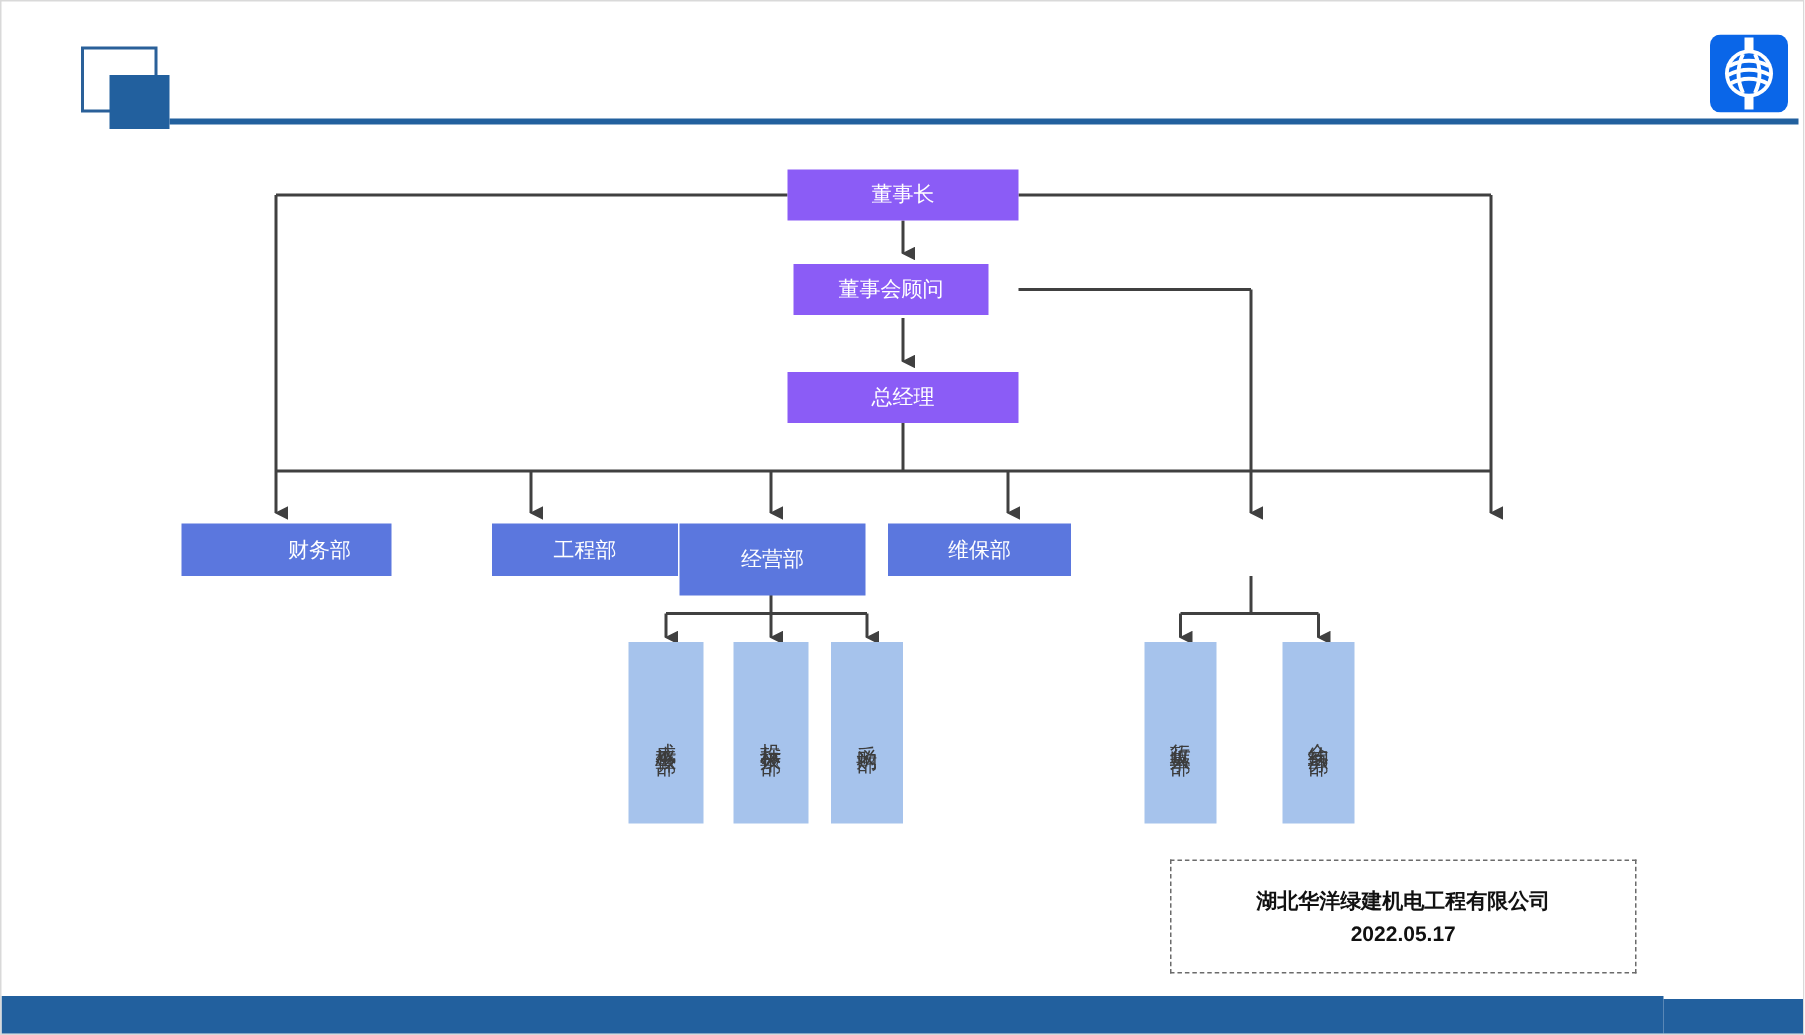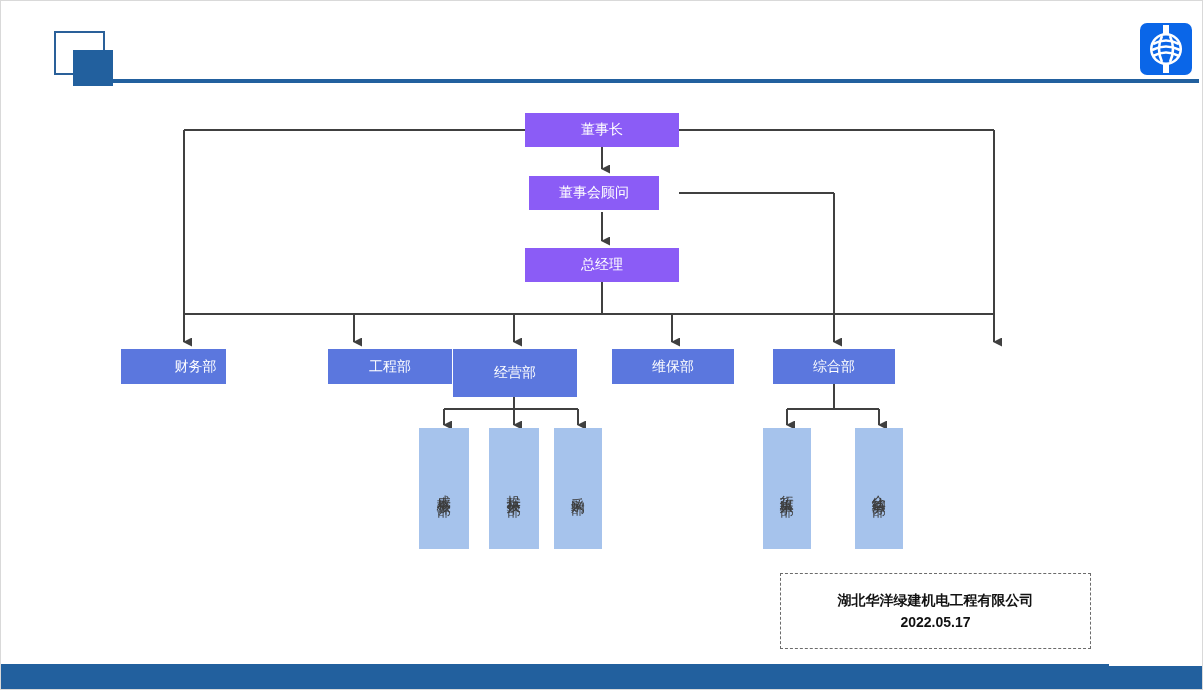--- a/index.html
+++ b/index.html
@@ -213,34 +213,31 @@
   <div class="node node-exec" style="left:524px; top:112px; width:154px; height:34px;">
     <span>董事长</span>
   </div>
   <div class="node node-exec" style="left:528px; top:175px; width:130px; height:34px;">
     <span>董事会顾问</span>
   </div>
   <div class="node node-exec" style="left:524px; top:247px; width:154px; height:34px;">
     <span>总经理</span>
   </div>
 
-  <div class="node node-dept" style="left:120px; top:348px; width:105px; height:35px;padding-left:44px;">
+  <div class="node node-dept" style="left:120px; top:348px; width:140px; height:35px;padding-left:44px;">
     <span>财务部</span>
   </div>
   <div class="node node-dept" style="left:292px; top:348px; width:124px; height:35px;margin-left:35px;">
     <span>工程部</span>
   </div>
   <div class="node node-dept" style="left:452px; top:348px; width:124px; height:48px;">
     <span>经营部</span>
   </div>
-  <div class="node node-dept" style="left:611px; top:348px; width:122px; height:35px;">
+  <div class="node node-dept" style="left:591px; top:348px; width:122px; height:35px;">
     <span>维保部</span>
-  </div>
-  <div class="node node-dept" style="left:772px; top:348px; width:122px; height:35px;">
-    <span>综合部</span>
   </div>
 
   <div class="node node-sub" style="left:418px; top:427px; width:50px; height:121px;">
     <span>成本核算部</span>
   </div>
   <div class="node node-sub" style="left:488px; top:427px; width:50px; height:121px;">
     <span>投标技术部</span>
   </div>
   <div class="node node-sub" style="left:553px; top:427px; width:48px; height:121px;">
     <span>采购部</span>

